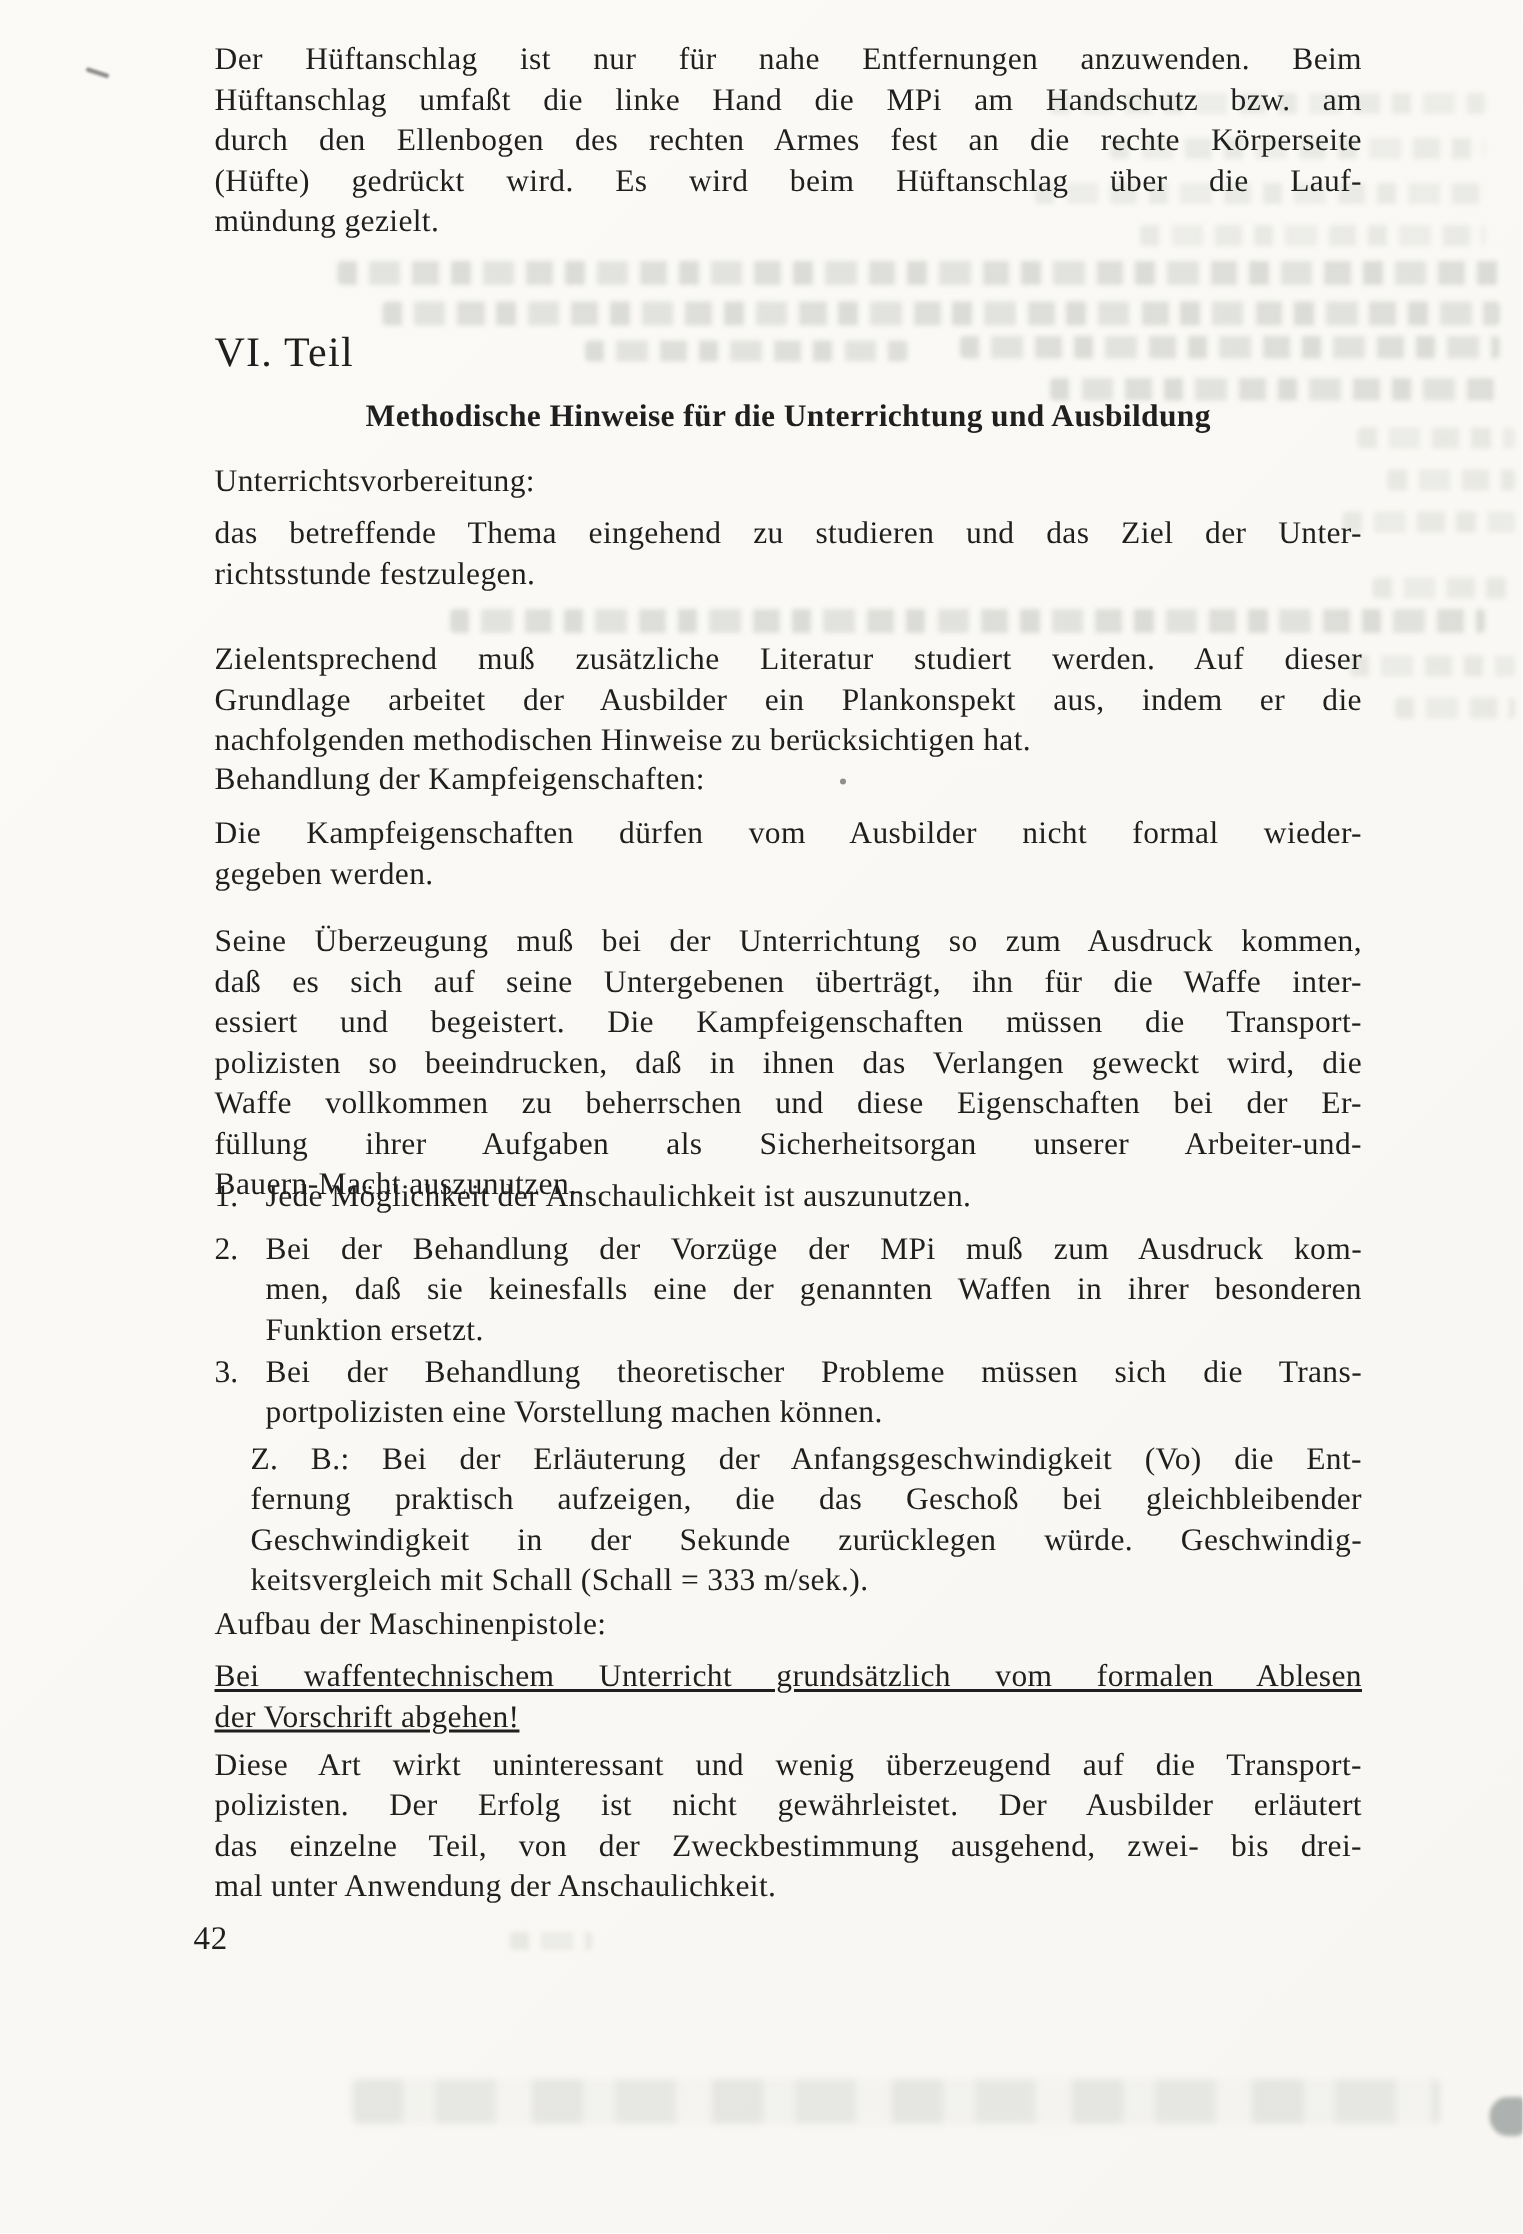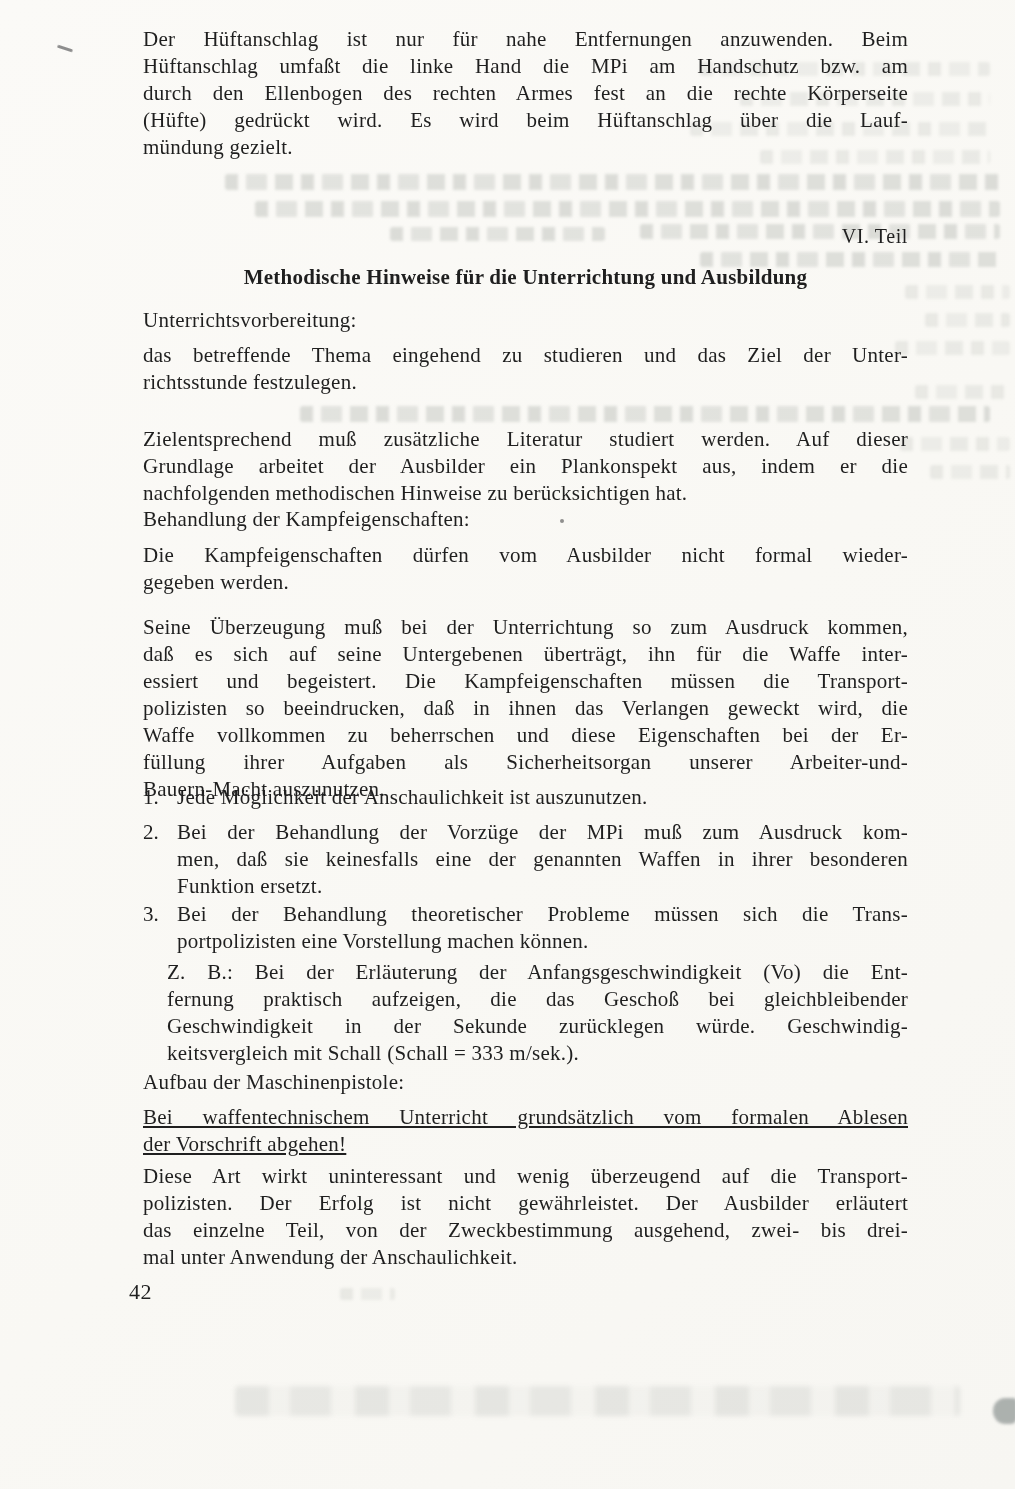--- a/index.html
+++ b/index.html
@@ -13,21 +13,21 @@
   }
   .page { position: absolute; inset: 0; }
 
   
   .block { position: absolute; left: 143px; width: 765px; font-size: 21px; line-height: 27px; }
   .tline { white-space: nowrap; text-align: left; letter-spacing: 0.012em; }
   .tline.just { white-space: normal; text-align: justify; text-align-last: justify; }
 
   .part-heading {
     position: absolute; left: 143px; width: 765px; top: 221px;
-    text-align: right; font-size: 20px; line-height: 30px; letter-spacing: 0.03em;
+    text-align: left; font-size: 28px; line-height: 30px; letter-spacing: 0.03em;
   }
   .chapter-heading {
     position: absolute; left: 143px; width: 765px; top: 262px;
     text-align: center; font-weight: bold; font-size: 21px; line-height: 30px;
     letter-spacing: 0.012em;
   }
   .section-label { position: absolute; left: 143px; width: 765px; font-size: 21px; line-height: 27px; letter-spacing: 0.012em; }
 
   .list-item { position: absolute; left: 143px; width: 765px; font-size: 21px; line-height: 27px; }
   .list-item .num { position: absolute; left: 0; top: 0; }

